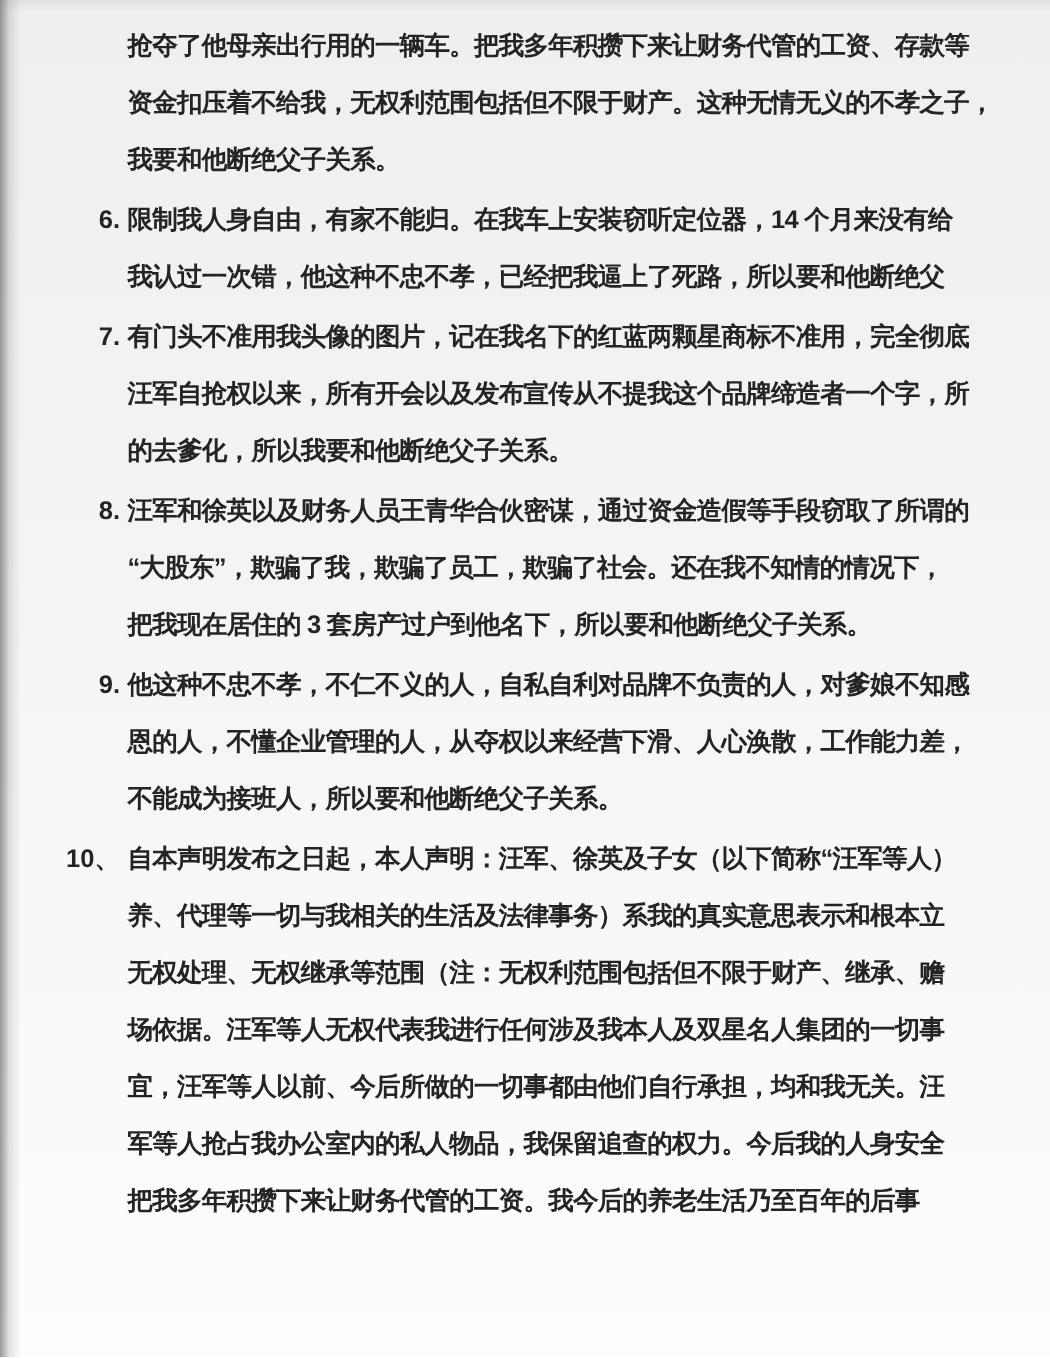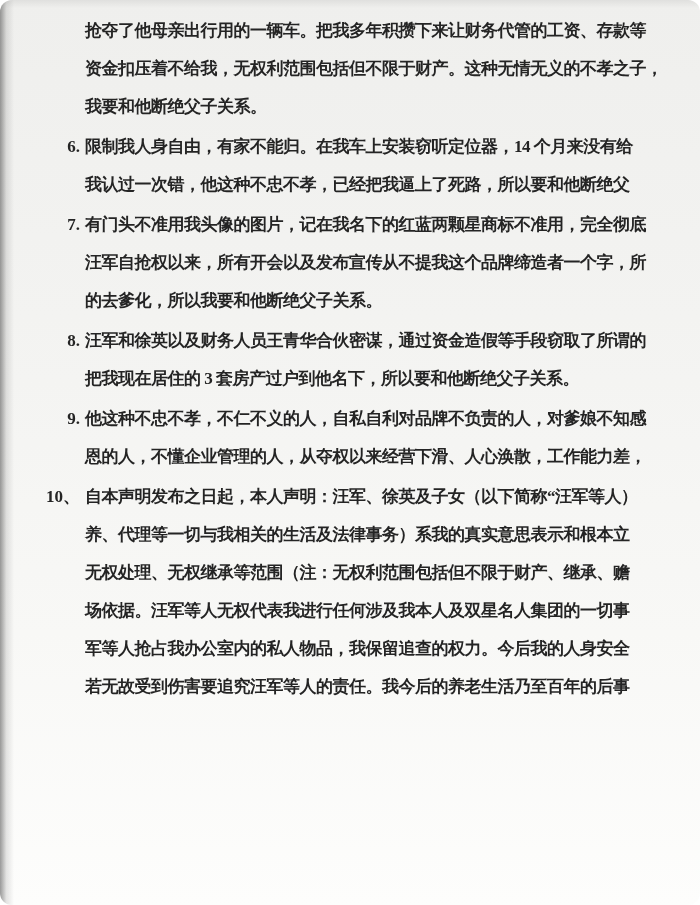--- a/index.html
+++ b/index.html
@@ -6,23 +6,22 @@
     margin: 0;
     padding: 0;
     background: #ffffff;
   }
   .page {
     position: relative;
     width: 700px;
     height: 905px;
     overflow: hidden;
     background: linear-gradient(180deg, #efefed 0%, #f3f3f1 35%, #f8f8f6 70%, #fdfdfc 100%);
-    font-family: Liberation Serif, serif;
+    font-family: Liberation Sans, sans-serif;
     font-weight: 700;
-    border-radius: 12px;
   }
   .edge-shadow-left {
     position: absolute;
     left: 0; top: 0; bottom: 0;
     width: 14px;
     background: linear-gradient(to right, rgba(55,55,55,0.50), rgba(110,110,110,0.18) 45%, rgba(0,0,0,0));
     pointer-events: none;
   }
   .edge-shadow-top {
     position: absolute;
@@ -90,37 +89,40 @@
           <div class="line">有门头不准用我头像的图片，记在我名下的红蓝两颗星商标不准用，完全彻底</div>
           <div class="line">汪军自抢权以来，所有开会以及发布宣传从不提我这个品牌缔造者一个字，所</div>
           <div class="line">的去爹化，所以我要和他断绝父子关系。</div>
         </div>
   </div>
 
   <div class="item">
     <span class="num">8.</span>
     <div class="lines">
           <div class="line">汪军和徐英以及财务人员王青华合伙密谋，通过资金造假等手段窃取了所谓的</div>
+          <div class="line">“大股东”，欺骗了我，欺骗了员工，欺骗了社会。还在我不知情的情况下，</div>
           <div class="line">把我现在居住的 3 套房产过户到他名下，所以要和他断绝父子关系。</div>
         </div>
   </div>
 
   <div class="item">
     <span class="num">9.</span>
     <div class="lines">
           <div class="line">他这种不忠不孝，不仁不义的人，自私自利对品牌不负责的人，对爹娘不知感</div>
           <div class="line">恩的人，不懂企业管理的人，从夺权以来经营下滑、人心涣散，工作能力差，</div>
+          <div class="line">不能成为接班人，所以要和他断绝父子关系。</div>
         </div>
   </div>
 
   <div class="item">
     <span class="num">10、</span>
     <div class="lines">
           <div class="line">自本声明发布之日起，本人声明：汪军、徐英及子女（以下简称“汪军等人）</div>
           <div class="line">养、代理等一切与我相关的生活及法律事务）系我的真实意思表示和根本立</div>
           <div class="line">无权处理、无权继承等范围（注：无权利范围包括但不限于财产、继承、赡</div>
           <div class="line">场依据。汪军等人无权代表我进行任何涉及我本人及双星名人集团的一切事</div>
+          <div class="line">宜，汪军等人以前、今后所做的一切事都由他们自行承担，均和我无关。汪</div>
           <div class="line">军等人抢占我办公室内的私人物品，我保留追查的权力。今后我的人身安全</div>
-          <div class="line">若无故受到伤害要追究汪军等人的责任。我今后的养老生活乃至百年的后事</div>
+          <div class="line">把我多年积攒下来让财务代管的工资。我今后的养老生活乃至百年的后事</div>
         </div>
   </div>
 </div>
 </div>
 
 </body></html>

